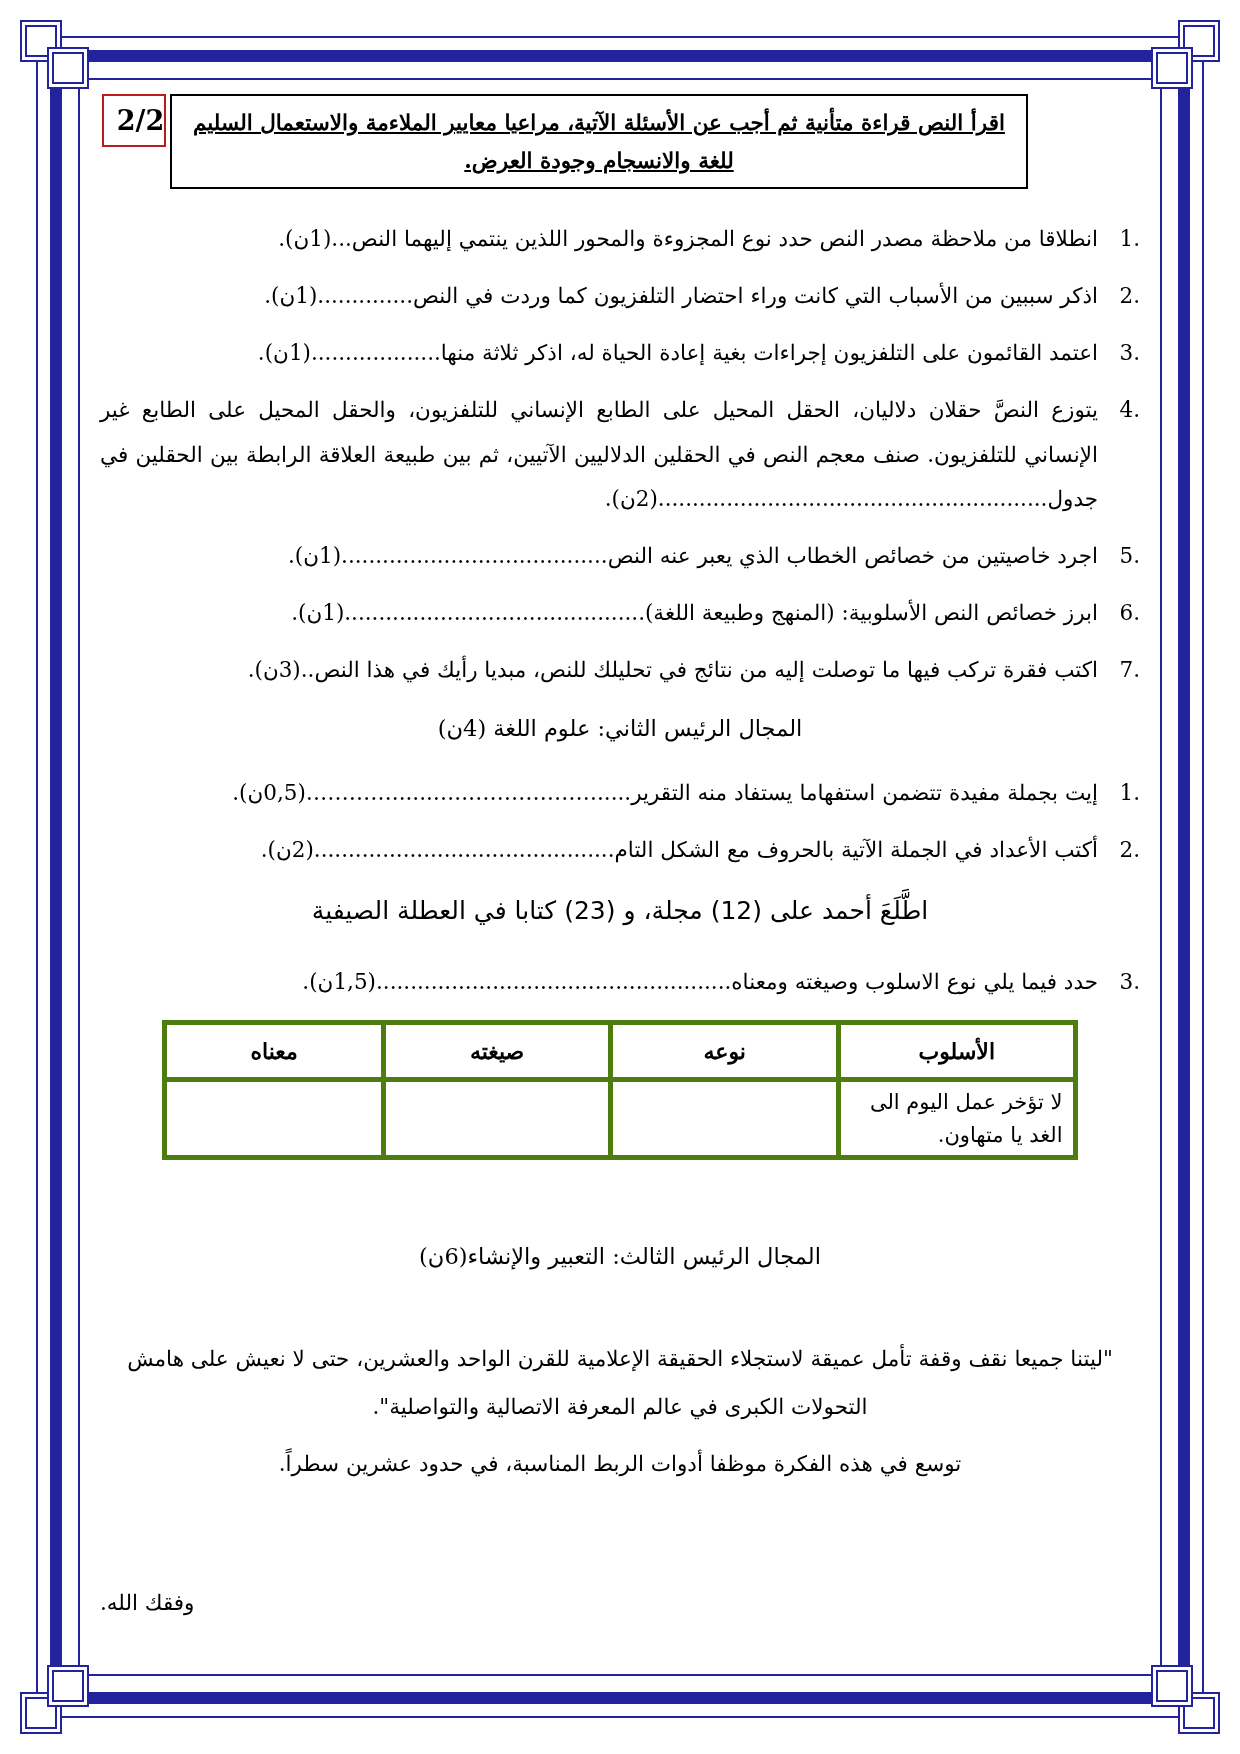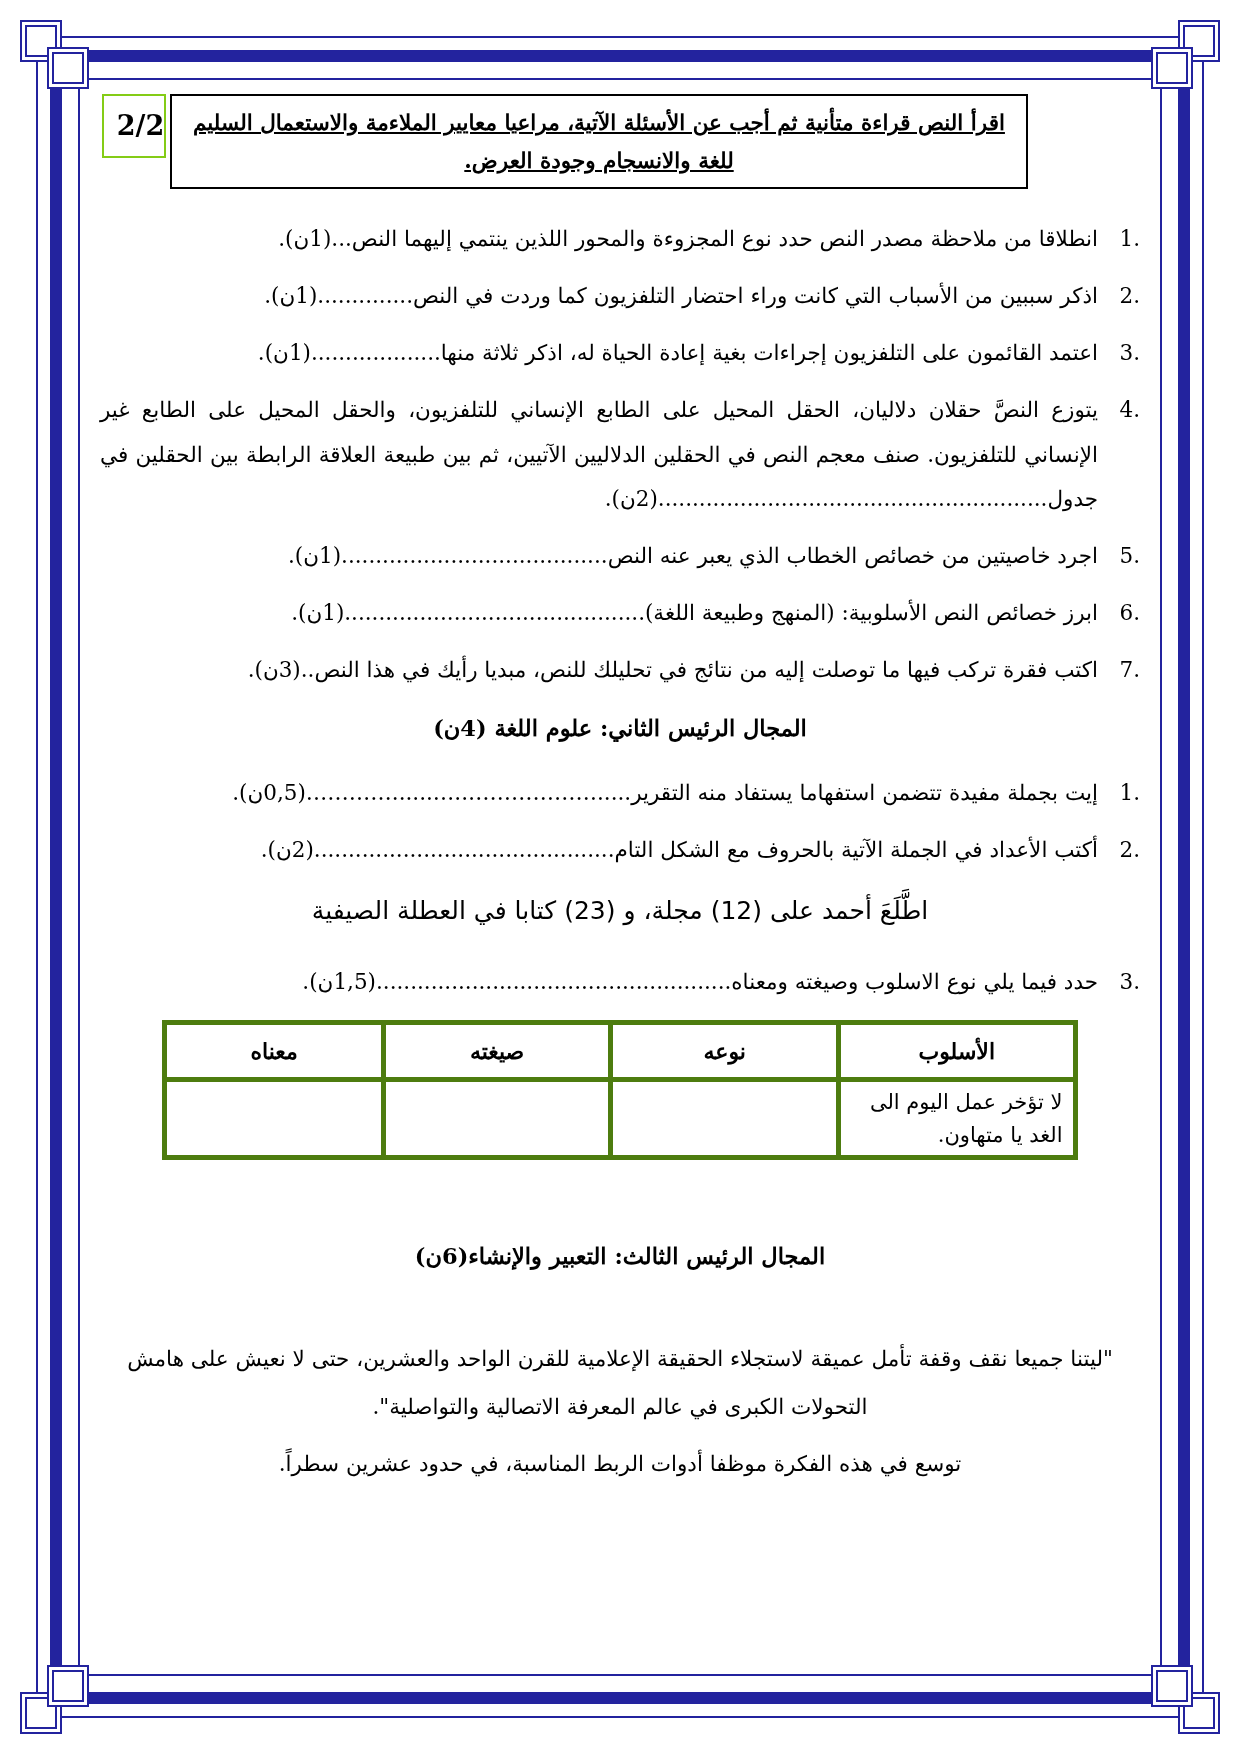--- a/index.html
+++ b/index.html
@@ -38,33 +38,33 @@
 
   .hdr { display:flex; align-items:flex-start; margin-left:2px; margin-right:0; }
   .instruction-box {
     flex:1; border:2px solid #000;
     font-weight:bold; text-align:center;
     padding:8px 14px; line-height:1.75; font-size:21.5px;
     margin-right:112px;
     text-decoration:underline;
   }
   .page-box {
-    width:64px; height:64px; border:2px solid #84cc16;
+    width:64px; height:53px; border:2px solid #b91c1c;
     display:flex; align-items:center; justify-content:center;
     font-weight:bold; font-size:27px; direction:ltr;
     margin-right:4px;
     padding-left:13px;
   }
 
   .qlist { margin-top:28px; }
   .q { display:flex; margin-bottom:13px; }
   .qnum { direction:ltr; min-width:30px; margin-left:12px; text-align:right; }
   .qtext { flex:1; text-align:justify; line-height:2.05; }
 
-  .section-title { text-align:center; font-weight:bold; font-size:22.5px; margin:14px 0 20px; }
+  .section-title { text-align:center; font-weight:normal; font-size:22.5px; margin:14px 0 20px; }
 
   .example {
     text-align:center; font-weight:normal; font-size:25px;
     margin:14px 0 24px; letter-spacing:0.5px;
     font-family:"DejaVu Sans","Liberation Sans",sans-serif;
   }
 
   table.style-table {
     width:88%; margin:16px auto 0; border-collapse:collapse;
     font-size:21px;
@@ -176,14 +176,15 @@
         <td></td>
         <td></td>
       </tr>
     </tbody>
   </table>
 
   <div class="section-title writing-title">المجال الرئيس الثالث: التعبير والإنشاء(6ن)</div>
 
   <div class="quote">"ليتنا جميعا نقف وقفة تأمل عميقة لاستجلاء الحقيقة الإعلامية للقرن الواحد والعشرين، حتى لا نعيش على هامش التحولات الكبرى في عالم المعرفة الاتصالية والتواصلية".</div>
   <div class="task">توسع في هذه الفكرة موظفا أدوات الربط المناسبة، في حدود عشرين سطراً.</div>
+  <div class="closing">وفقك الله.</div>
 
 </div>
 
 </body></html>

